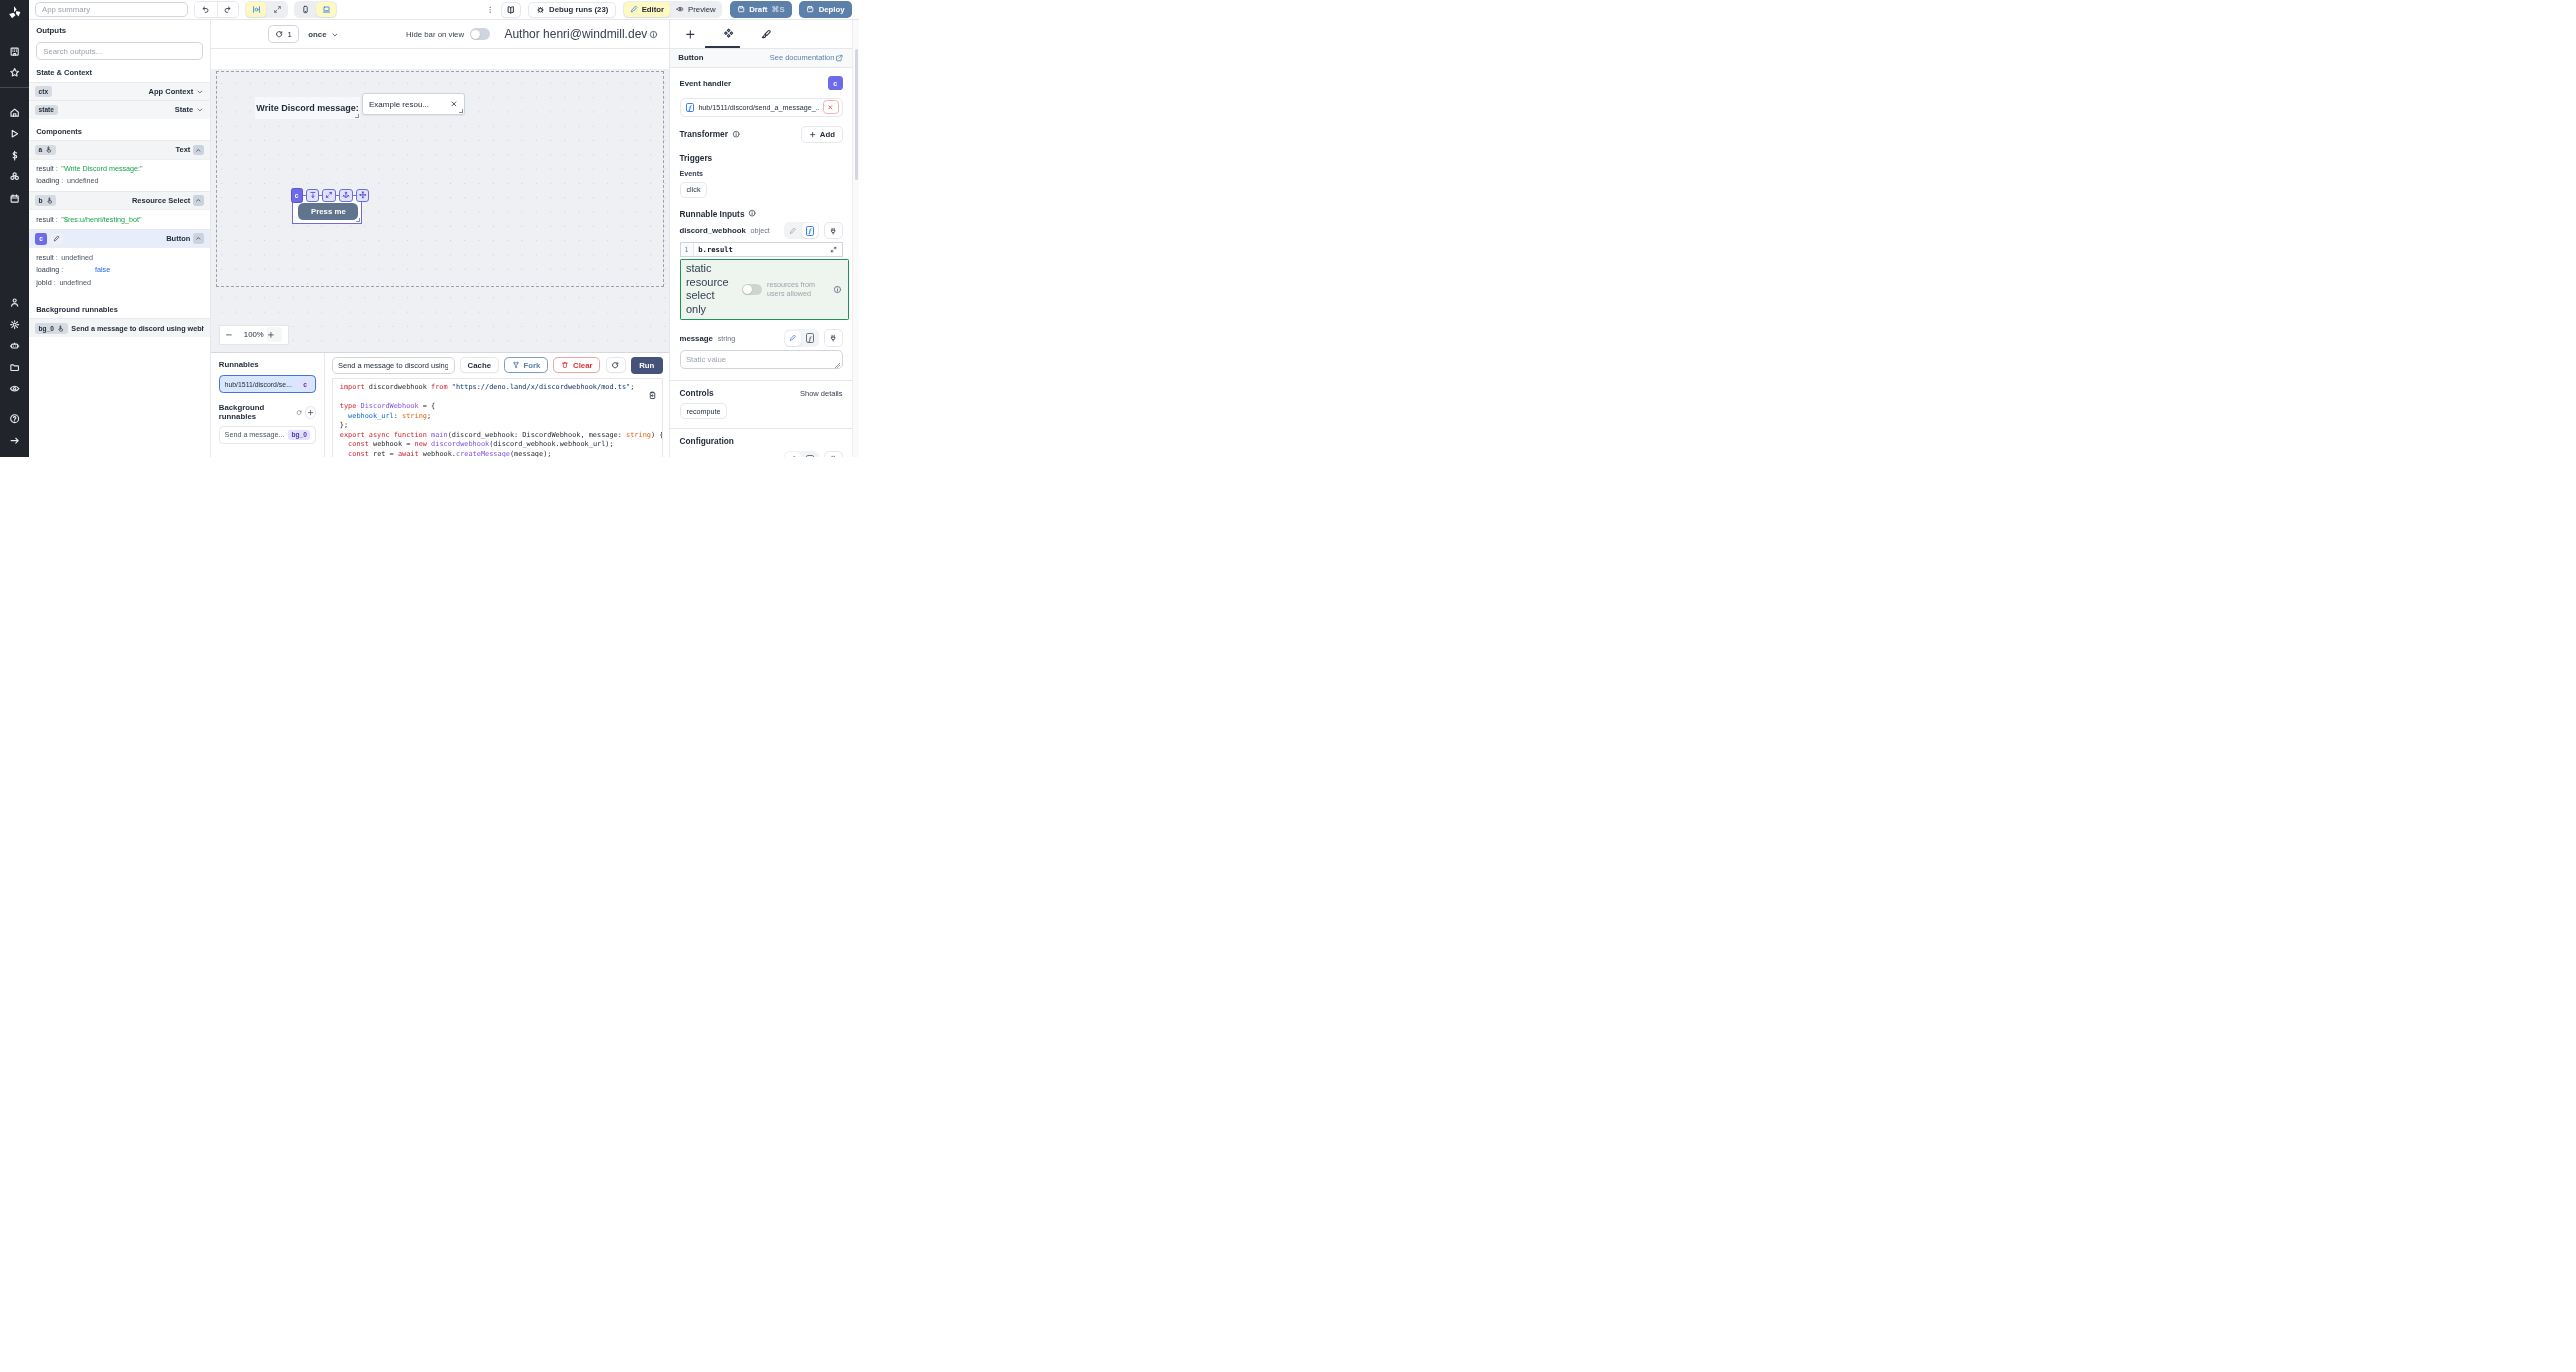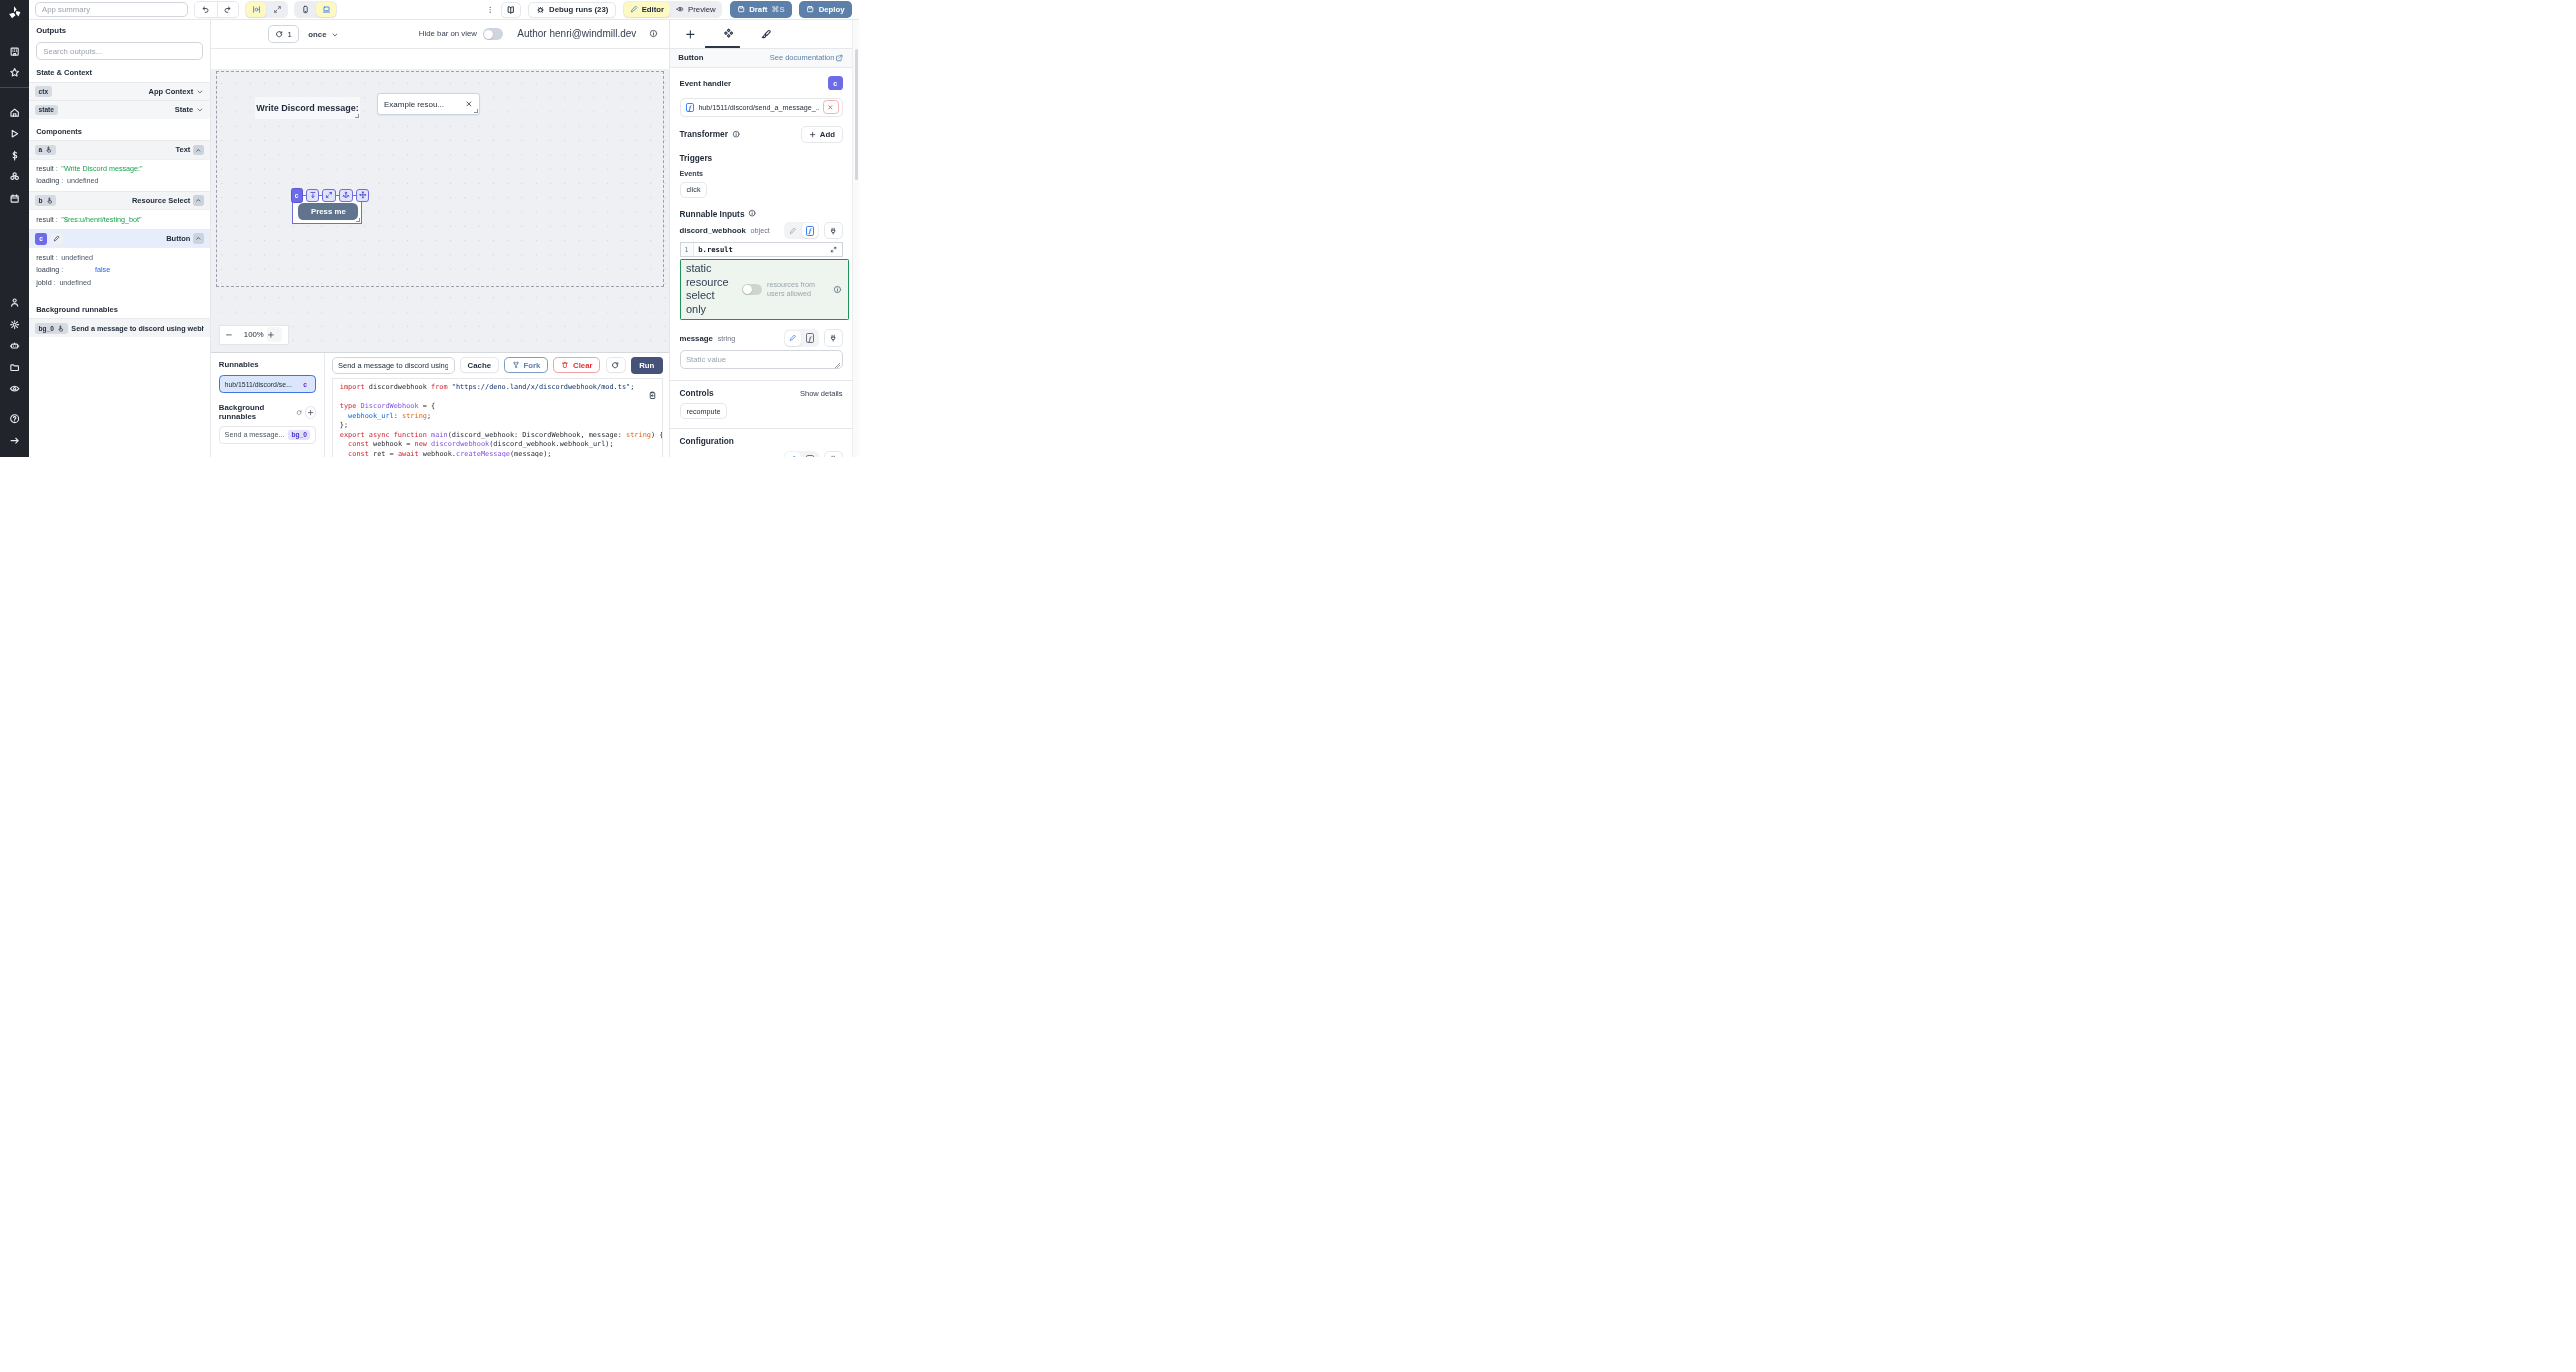--- a/index.html
+++ b/index.html
@@ -56,26 +56,26 @@
 
   
   .mid { position:absolute; left:211px; top:20px; width:458px; bottom:0; }
   .canvas-header { height:29px; border-bottom:0.6px solid #e5e7eb; display:flex; align-items:center; background:#fff; padding:0 10.7px 0 0; }
   .refresh-box { margin-left:57px; height:18px; border:0.6px solid #d1d5db; border-radius:4.8px; background:#fff; display:flex; align-items:center; gap:4.2px; padding:0 6px; font-size:7.8px; color:#1f2937; cursor:pointer; }
   .once { margin-left:9.5px; display:flex; align-items:flex-end; gap:4.2px; font-size:7.8px; font-weight:600; color:#374151; cursor:pointer; }
   .ch-right { margin-left:auto; display:flex; align-items:center; gap:6px; }
   .hidebar { font-size:7.8px; color:#374151; }
   .switch { width:20px; height:11.3px; border-radius:6px; background:#cfd5de; position:relative; cursor:pointer; flex:0 0 auto; }
   .switch::after { content:""; position:absolute; left:1.2px; top:1.2px; width:9px; height:9px; border-radius:50%; background:#fff; box-shadow:0 0.6px 1.2px rgba(0,0,0,.25); }
-  .author { margin-left:8.3px; font-size:10px; color:#374151; display:flex; align-items:center; gap:13px; }
+  .author { margin-left:8.3px; font-size:12px; color:#374151; display:flex; align-items:center; gap:2px; }
 
   .viewport { position:absolute; left:0; right:0; top:49px; height:283px; background:#eef0f3; background-image:radial-gradient(circle,#c9ced8 0.7px,transparent 0.8px); background-size:14.3px 14.3px; background-position:3.6px 7.2px; overflow:hidden; }
   .grid-rect { position:absolute; left:4.8px; top:1.8px; width:448px; height:216px; border:0.6px dashed #9aa1ac; }
   .cmp-text { position:absolute; left:44px; top:28px; width:105px; height:22px; background:rgba(255,255,255,.55); display:flex; align-items:center; justify-content:center; font-size:9px; font-weight:600; color:#1f2937; }
-  .cmp-select { position:absolute; left:166px; top:24px; width:103px; height:22px; background:#fff; border:0.6px solid #cbd5e1; border-radius:3px; box-shadow:0 0.6px 1.2px rgba(0,0,0,.06); display:flex; align-items:center; padding:0 6px; font-size:8px; color:#1f2937;justify-content:center; }
+  .cmp-select { position:absolute; left:151px; top:24px; width:103px; height:22px; background:#fff; border:0.6px solid #cbd5e1; border-radius:3px; box-shadow:0 0.6px 1.2px rgba(0,0,0,.06); display:flex; align-items:center; padding:0 6px; font-size:8px; color:#1f2937;justify-content:center; }
   .cmp-select .xmark { margin-left:auto; color:#475569; cursor:pointer; }
   .hdl { position:absolute; right:1.2px; bottom:1.2px; width:4.2px; height:4.2px; border-right:1.2px solid #8a919c; border-bottom:1.2px solid #8a919c; }
   .sel-box { position:absolute; left:81px; top:126px; width:70px; height:29px; border:0.9px solid #6f6ce0; background:#fff; }
   .cmp-btn { position:absolute; left:5.4px; top:7.2px; width:60px; height:17.3px; background:#60748e; border:none; border-radius:5.4px; color:#fff; font-size:7.8px; font-weight:600; cursor:pointer; }
   .chips { position:absolute; left:-2.4px; top:-7.8px; display:flex; align-items:center; }
   .chip-id { width:12px; height:14.3px; background:#6e6be8; border:0.9px solid #5a56d6; border-radius:2.4px; color:#fff; font-size:6.6px; font-weight:700; display:flex; align-items:center; justify-content:center; }
   .chip { width:13.7px; height:13.7px; background:#e0e3fc; border:0.9px solid #6f6ce0; border-radius:3px; color:#4f46cf; display:flex; align-items:center; justify-content:center; cursor:pointer; }
   .conn { width:3px; height:1.2px; background:#6f6ce0; }
   .zoombar { position:absolute; left:7.8px; top:256px; width:70px; height:19.7px; background:#fff; border:0.6px solid #e2e5ea; display:flex; align-items:center; justify-content:space-between; padding:0 5.4px; }
   .zoombar .zbtn { border:none; background:transparent; font-size:9px; color:#374151; cursor:pointer; width:15.5px; height:15px; border-radius:3.6px; }

